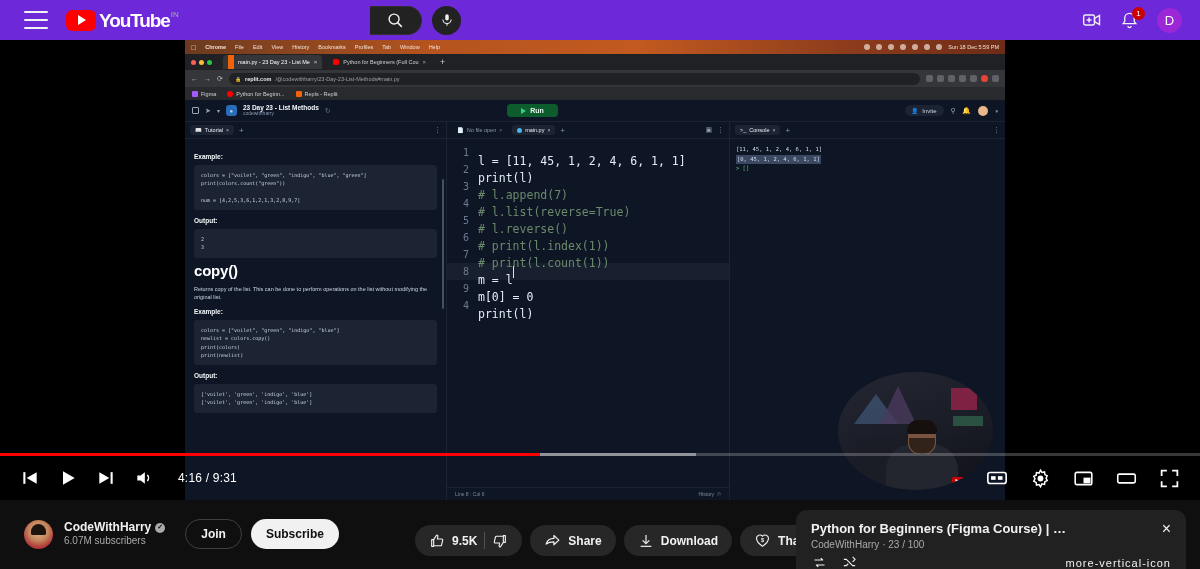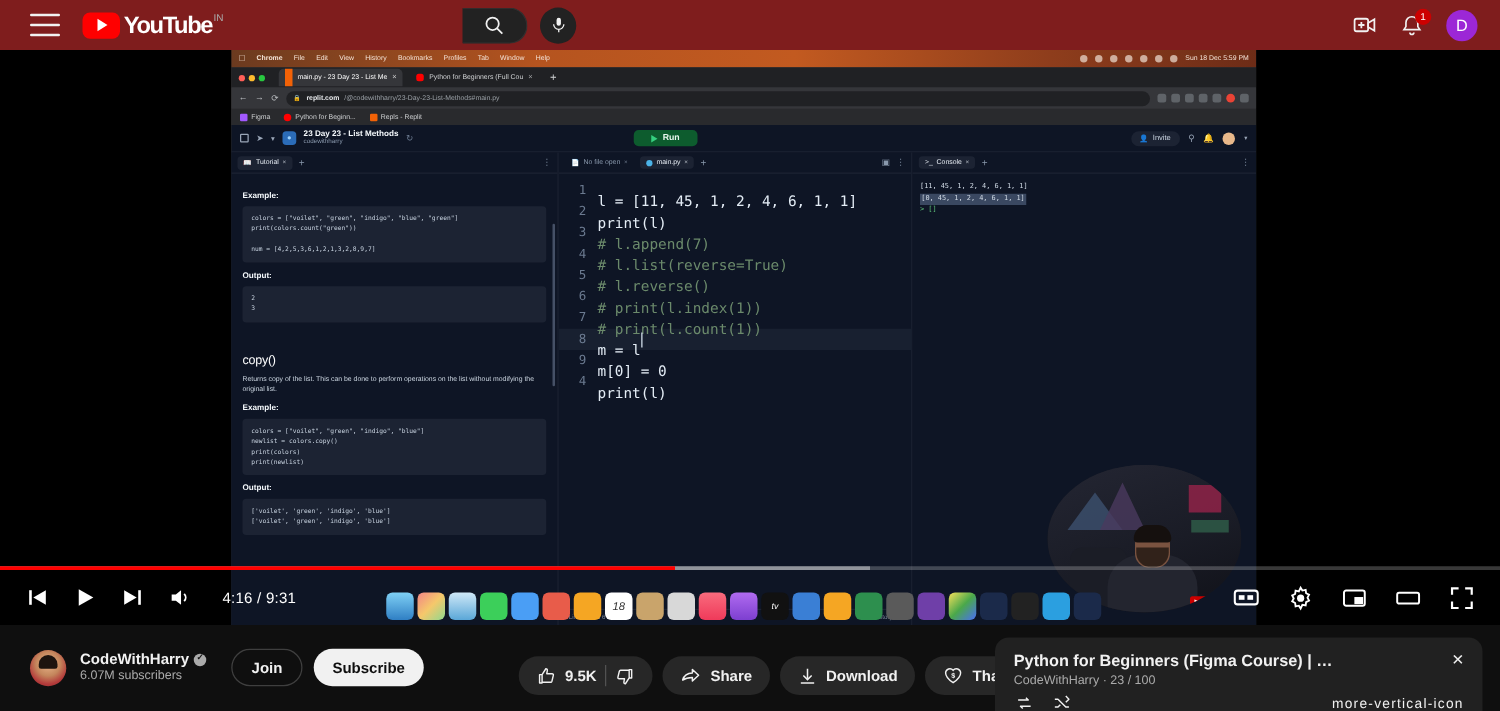--- a/index.html
+++ b/index.html
@@ -8,21 +8,21 @@
     background: #0f0f0f;
     font-family: "Liberation Sans", sans-serif;
     color: #f1f1f1;
     overflow: hidden;
   }
 
   
   .yt-header {
     height: 40px; width: 1200px;
     display: flex; align-items: center;
-    background: #7f1d1d;
+    background: #6d28d9;
     position: relative;
     padding: 0 14px;
   }
   .hamburger { width: 24px; height: 18px; display: flex; flex-direction: column;
     justify-content: space-between; margin-left: 10px; cursor: pointer; }
   .hamburger span { display: block; height: 2px; background: #f1f1f1; border-radius: 1px; }
   .yt-logo-wrap { display: flex; align-items: flex-start; margin-left: 18px; cursor: pointer; }
   .yt-play-box { width: 30px; height: 21px; background: #ff0000; border-radius: 6px;
     display: flex; align-items: center; justify-content: center; }
   .yt-play-tri { width: 0; height: 0; border-left: 8px solid #fff;
@@ -131,21 +131,21 @@
   .ptab .dot { width: 5px; height: 5px; border-radius: 50%; background: #4bb3e8; }
   .ptab .x { font-size: 5px; opacity: .7; }
   .ptab-plus { font-size: 8px; color: #8a99ad; cursor: pointer; }
   .ptab-right { margin-left: auto; display: flex; gap: 5px; align-items: center;
     font-size: 7px; color: #8a99ad; }
 
   
   .tut-pane { width: 262px; border-right: 1px solid #1c2333; }
   .tut-body { flex: 1; overflow: hidden; padding: 7px 9px; position: relative; }
   .tut-h { font-size: 6.5px; font-weight: bold; color: #f5f9fc; margin: 7px 0 5px; }
-  .tut-h2 { font-size: 10px; font-weight: normal; color: #ffffff; margin: 25px 0 6px;
+  .tut-h2 { font-size: 15px; font-weight: bold; color: #ffffff; margin: 4px 0 6px;
     letter-spacing: -.2px; }
   .tut-p { font-size: 5.5px; color: #cdd7e2; line-height: 1.5; margin-bottom: 6px; }
   .code-block { background: #1c2333; border-radius: 3px; padding: 6px 7px;
     font-family: "DejaVu Sans Mono", monospace; font-size: 5px; line-height: 1.65;
     color: #c8d3e0; white-space: pre; overflow: hidden; }
   .tut-scroll { position: absolute; right: 2px; top: 40px; width: 2px; height: 130px;
     background: #455066; border-radius: 1px; }
 
   
   .ed-pane { flex: 1; border-right: 1px solid #1c2333; }
@@ -565,45 +565,20 @@
       <div class="wc-head"></div>
       <div class="wc-beard"></div>
       <div class="wc-hair"></div>
       <div class="wc-sub">
         <span>▶</span>
         <span>Subscribe</span>
       </div>
     </div>
   </div>
 
-  <div class="dock">
-    <i class="dock-ic" style="background:linear-gradient(180deg,#7fd0f5,#2f7fc4)"></i>
-    <i class="dock-ic" style="background:linear-gradient(135deg,#f28585,#f5c86b,#8fd98f)"></i>
-    <i class="dock-ic" style="background:linear-gradient(180deg,#cfe8f7,#5aa7d8)"></i>
-    <i class="dock-ic" style="background:#3ccf5a"></i>
-    <i class="dock-ic" style="background:#4a9ef5"></i>
-    <i class="dock-ic" style="background:#e85c4a"></i>
-    <i class="dock-ic" style="background:#f5a623"></i>
-    <i class="dock-ic" style="background:#ffffff;color:#333;font-size:9px;display:flex;align-items:center;justify-content:center">18</i>
-    <i class="dock-ic" style="background:#c9a46b"></i>
-    <i class="dock-ic" style="background:#d8d8d8"></i>
-    <i class="dock-ic" style="background:linear-gradient(180deg,#f96b7d,#ef3a5a)"></i>
-    <i class="dock-ic" style="background:linear-gradient(180deg,#b06bf0,#7d3fd0)"></i>
-    <i class="dock-ic" style="background:#111;color:#fff;font-size:7px;display:flex;align-items:center;justify-content:center">tv</i>
-    <i class="dock-ic" style="background:#3a7fd5"></i>
-    <i class="dock-ic" style="background:#f5a623"></i>
-    <i class="dock-ic" style="background:#2d8f4e"></i>
-    <i class="dock-ic" style="background:#5a5a5a"></i>
-    <i class="dock-ic" style="background:#6f3fa8"></i>
-    <i class="dock-ic" style="background:linear-gradient(135deg,#f5e05a,#4aa84a,#4a6ff5)"></i>
-    <i class="dock-ic" style="background:#1b2a4a"></i>
-    <i class="dock-ic" style="background:#222"></i>
-    <i class="dock-ic" style="background:#2b9fe0"></i>
-    <i class="dock-ic" style="background:#1b2a4a"></i>
-  </div>
 
   <div class="progress-wrap">
     <div class="progress-buf"></div>
     <div class="progress-fill"></div>
   </div>
 
   <div class="ctrl-bar">
     <div class="cbtn">
       <svg width="20" height="20" viewBox="0 0 24 24">
         <rect x="4" y="5" width="2.5" height="14" fill="#fff"></rect>

